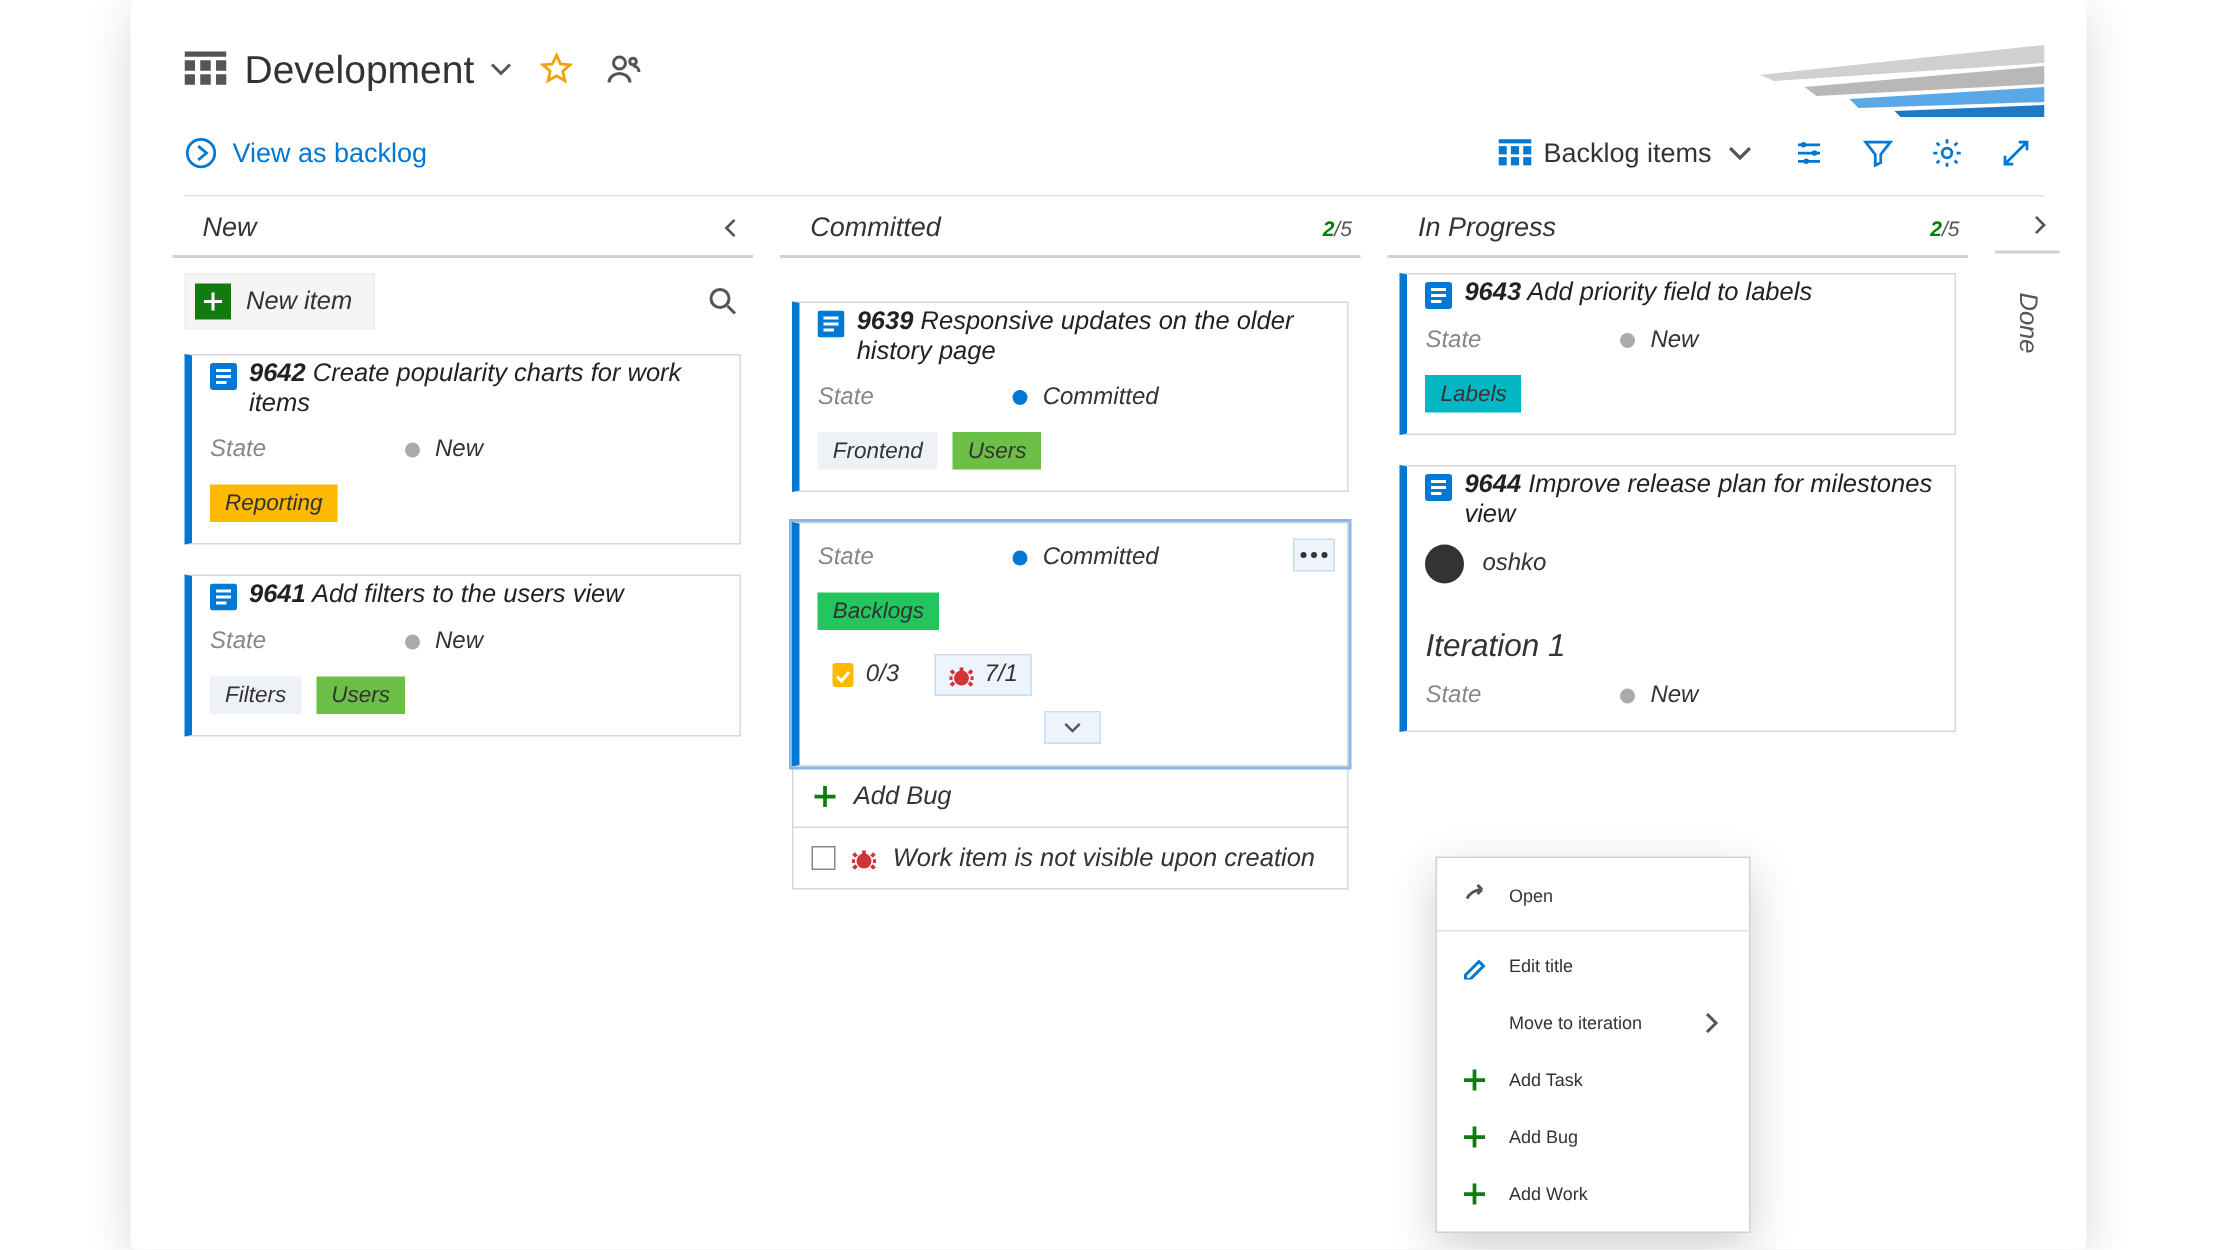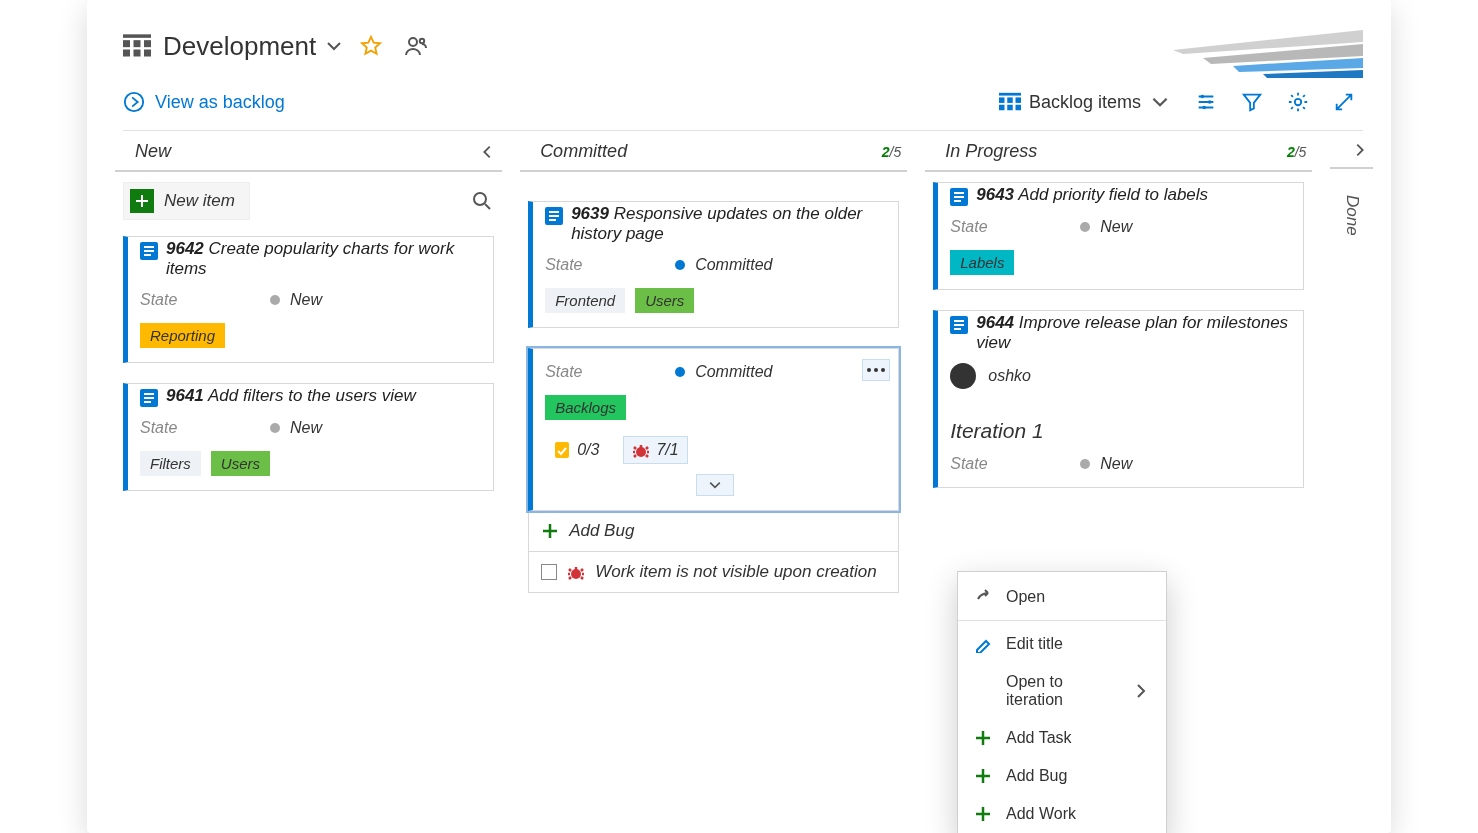--- a/index.html
+++ b/index.html
@@ -100,21 +100,21 @@
   
   .done-label { writing-mode: vertical-rl; transform: rotate(0deg); font-size:17px; color:#555; margin:26px auto 0 auto; }
   .col-done .col-head { justify-content:flex-end; padding:10px 4px 8px 4px; }
 
   
   .ctx {
     position:absolute; top:440px; left:870px; width:210px;
     background:#fff; border:1px solid #d0d0d0; box-shadow:0 10px 30px rgba(0,0,0,0.2);
     z-index:50; padding:6px 0;
   }
-  .ctx .mi { display:flex; align-items:center; gap:14px; padding:10px 16px; font-size:16px; cursor:pointer; }
+  .ctx .mi { display:flex; align-items:center; gap:14px; padding:10px 16px; font-size:12px; cursor:pointer; }
   .ctx .mi svg { width:18px; height:18px; flex:0 0 18px; }
   .ctx hr { border:none; border-top:1px solid #e1e1e1; margin:4px 0; }
   .ctx .mi .mi-chev { margin-left:auto; }
 
   
   .stroke { fill:none; stroke:#555; stroke-width:2; }
   .stroke-blue { fill:none; stroke:#0078d4; stroke-width:2; }
   .stroke-green { fill:none; stroke:#107c10; stroke-width:2.5; }
   .stroke-red { fill:none; stroke:#d13438; stroke-width:2.5; }
   .fill-blue { fill:#0078d4; }
@@ -434,21 +434,21 @@
       </div>
       <hr>
       <div class="mi">
         <svg viewBox="0 0 18 18">
             <path class="stroke-blue" d="M3 15l9-9 3 3-9 9H3v-3z"></path>
           </svg>
         <span>Edit title</span>
       </div>
       <div class="mi">
         <svg viewBox="0 0 18 18"></svg>
-        <span>Open to iteration</span>
+        <span>Move to iteration</span>
         <svg class="mi-chev" viewBox="0 0 12 18">
             <path class="stroke" d="M3 3l6 6-6 6"></path>
           </svg>
       </div>
       <div class="mi">
         <svg viewBox="0 0 18 18">
             <path class="stroke-green" d="M9 2v14M2 9h14"></path>
           </svg>
         <span>Add Task</span>
       </div>

